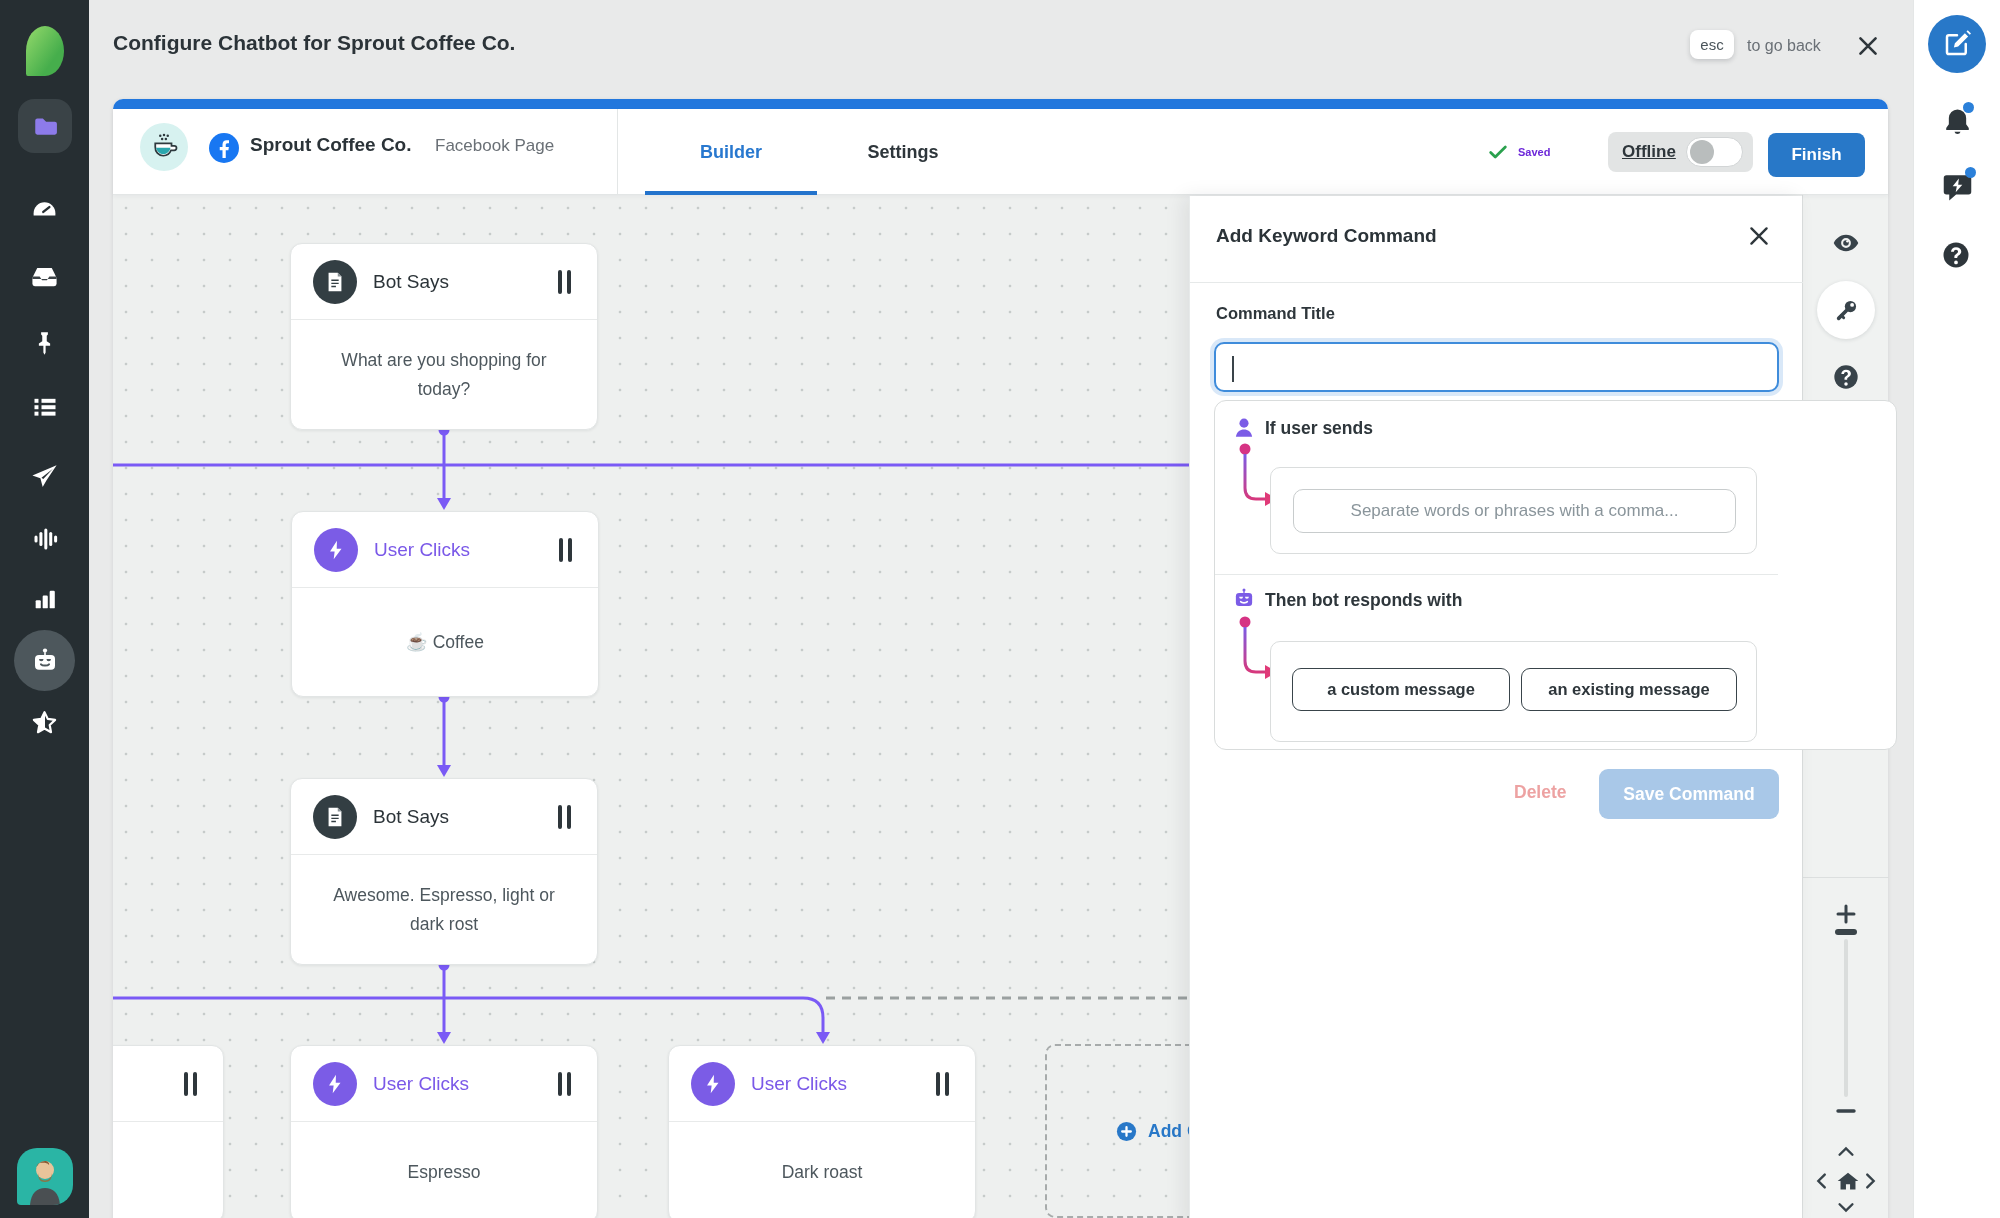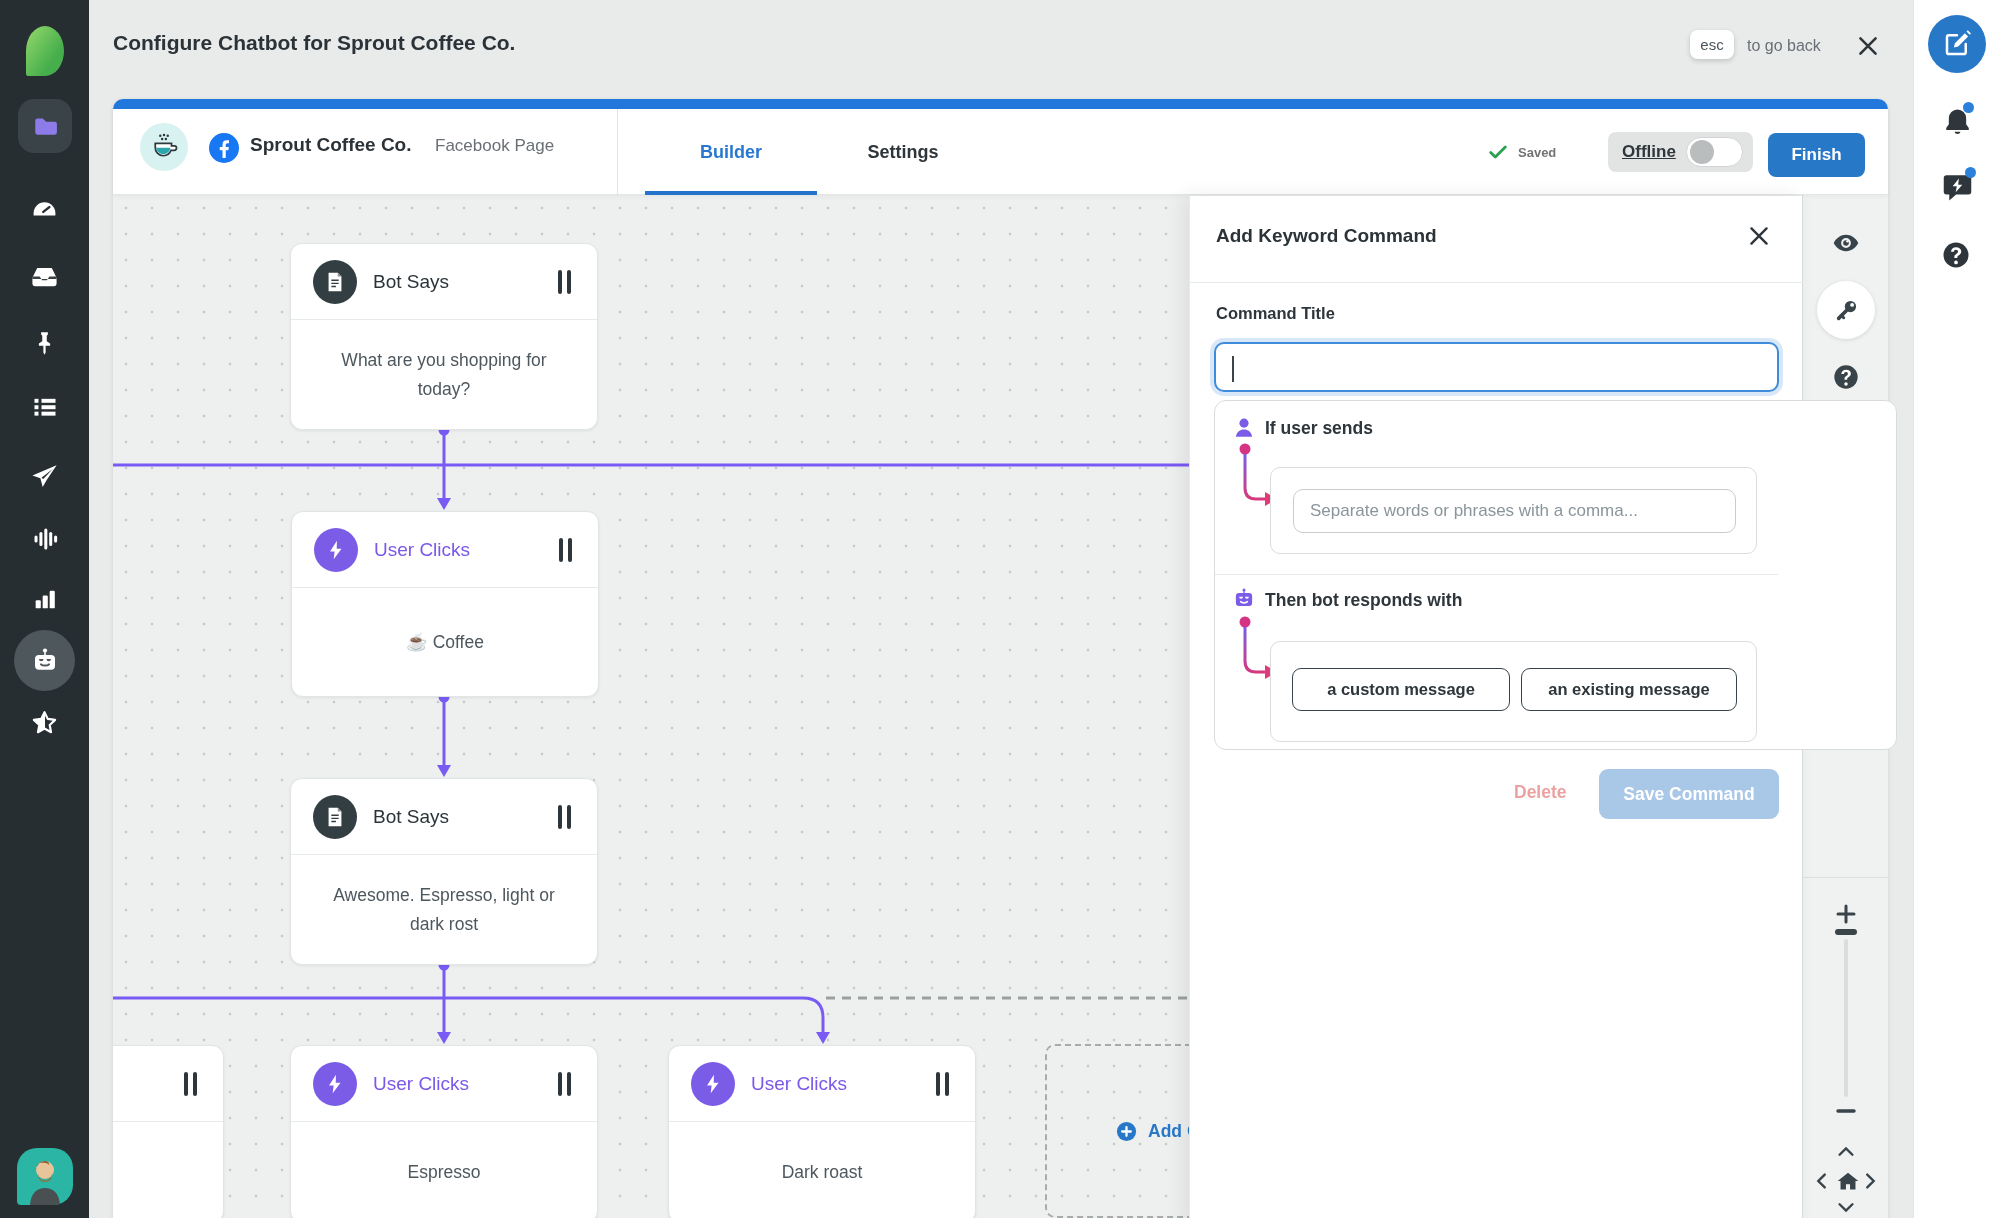--- a/index.html
+++ b/index.html
@@ -39,21 +39,21 @@
     display:flex;align-items:center;justify-content:center;}
   .brand-name{position:absolute;left:137px;top:25px;font-size:19px;font-weight:bold;color:#2b3338;}
   .brand-type{position:absolute;left:322px;top:27px;font-size:17px;color:#6a7076;}
   .hdr-vdiv{position:absolute;left:504px;top:0;width:1px;height:86px;background:#e3e6e6;}
   .tab{position:absolute;top:0;height:86px;width:172px;display:flex;align-items:center;justify-content:center;
     font-size:18px;cursor:pointer;}
   .tab.builder{left:532px;color:#2878cf;font-weight:600;}
   .tab.settings{left:704px;color:#2e363b;font-weight:600;}
   .tab-underline{position:absolute;left:532px;bottom:-1px;width:172px;height:4px;background:#2373cc;}
   .saved{position:absolute;left:1374px;top:0;height:86px;display:flex;align-items:center;gap:9px;
-    color:#737373;font-size:13px;font-weight:600;}
+    color:#6d28d9;font-size:11px;font-weight:600;}
   .offline-pill{position:absolute;left:1495px;top:23px;width:145px;height:40px;background:#e2e4e4;border-radius:8px;
     display:flex;align-items:center;padding:0 5px 0 14px;gap:10px;}
   .offline-label{font-size:17px;font-weight:bold;color:#2e363b;text-decoration:underline;}
   .toggle{width:57px;height:30px;background:#fff;border:1px solid #d2d5d6;border-radius:15px;position:relative;cursor:pointer;}
   .knob{position:absolute;left:3px;top:2px;width:24px;height:24px;border-radius:50%;background:#b9bdbd;}
   .finish-btn{position:absolute;left:1655px;top:24px;width:97px;height:44px;background:#2878c8;color:#fff;
     border:none;border-radius:8px;font-size:17px;font-weight:bold;font-family:inherit;cursor:pointer;}
 
   
   .canvas{position:absolute;left:0;top:96px;width:1689px;height:1033px;overflow:hidden;background:#eef0ef;
@@ -86,21 +86,21 @@
   .cmd-input{position:absolute;left:24px;top:146px;width:565px;height:50px;background:#fff;
     border:2px solid #3f8cdb;border-radius:10px;box-shadow:0 0 0 4px rgba(63,140,219,.20);}
   .caret{position:absolute;left:16px;top:12px;width:2px;height:26px;background:#3a444a;}
   .rule-card{position:absolute;left:24px;top:204px;width:683px;height:350px;border:1px solid #d9dcdc;border-radius:12px;background:#fff;}
   .rule-div{position:absolute;left:0;top:173px;width:563px;height:1px;background:#e6e9e9;}
   .sec-label{position:absolute;left:50px;font-size:17.5px;font-weight:600;color:#2e363b;}
   .sec-icon{position:absolute;left:16px;width:26px;height:26px;}
   .mini-conn{position:absolute;left:22px;width:56px;height:72px;}
   .inner-box{position:absolute;left:55px;width:487px;border:1px solid #dadddd;border-radius:10px;background:#fff;}
   .kw-input{position:absolute;left:22px;top:21px;width:443px;height:44px;border:1px solid #c8cccd;border-radius:10px;
-    font-family:inherit;font-size:17px;color:#2e363b;padding:0 16px;outline:none;}
+    font-family:inherit;font-size:17px;color:#2e363b;padding:0 16px;outline:none;text-align:center;}
   .kw-input::placeholder{color:#8a959b;}
   .resp-btn{position:absolute;top:26px;height:43px;background:#fff;border:1.5px solid #39444a;border-radius:9px;
     font-family:inherit;font-size:16.5px;font-weight:600;color:#2e363b;cursor:pointer;}
   .delete-btn{position:absolute;left:318px;top:585px;font-size:17.5px;font-weight:600;color:#eda2a2;cursor:default;background:none;border:none;font-family:Liberation Sans, sans-serif;}
   .save-btn{position:absolute;left:409px;top:573px;width:180px;height:50px;background:#a9c8e8;color:#fff;
     border:none;border-radius:9px;font-size:17.5px;font-weight:600;font-family:inherit;cursor:default;}
 
   
   .tool-rail{position:absolute;left:1689px;top:96px;width:86px;height:1033px;background:#f0f2f1;border-left:1px solid #dcdfdf;}
   .rail-item{position:absolute;left:29px;width:28px;height:28px;display:flex;align-items:center;justify-content:center;cursor:pointer;}

